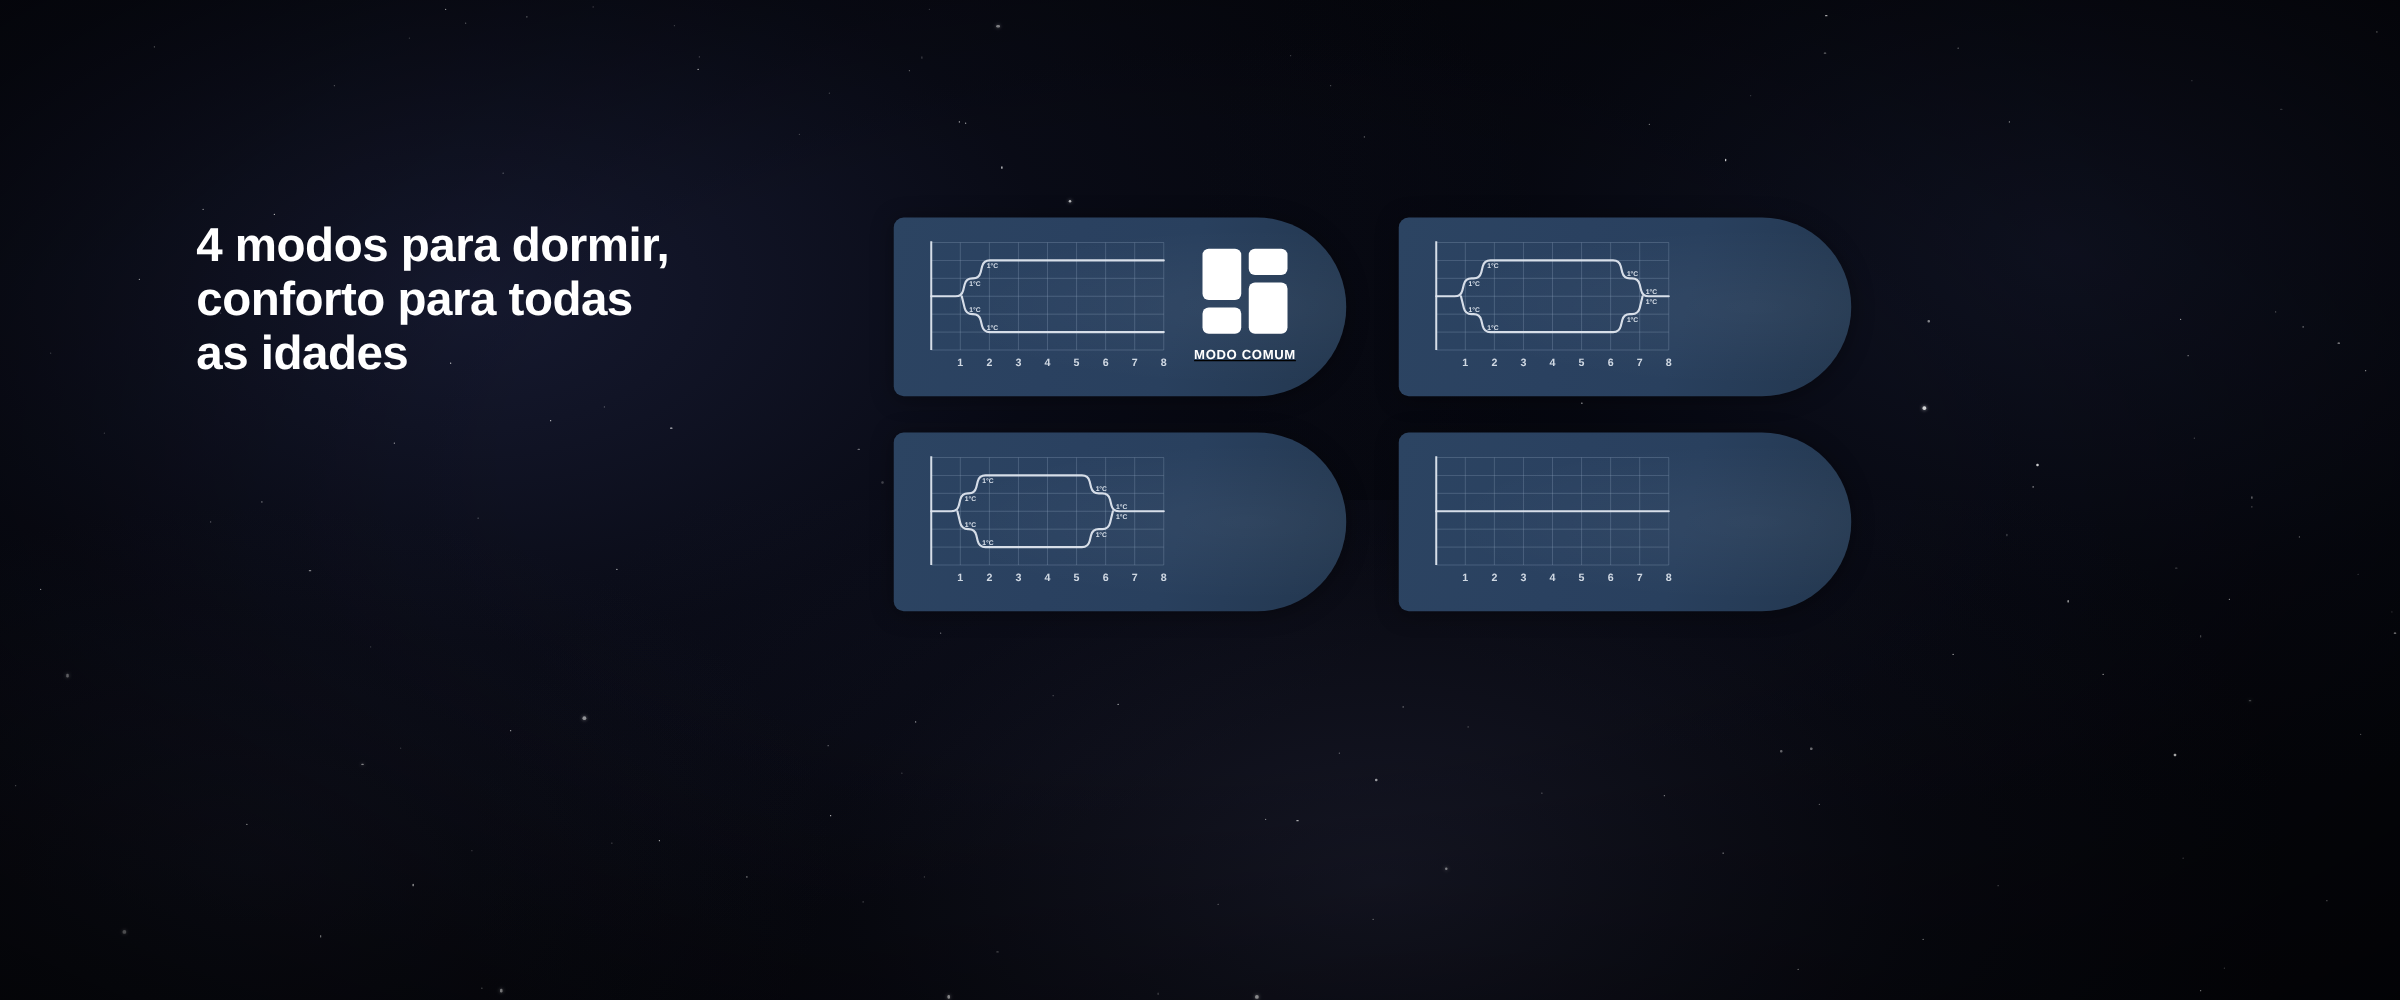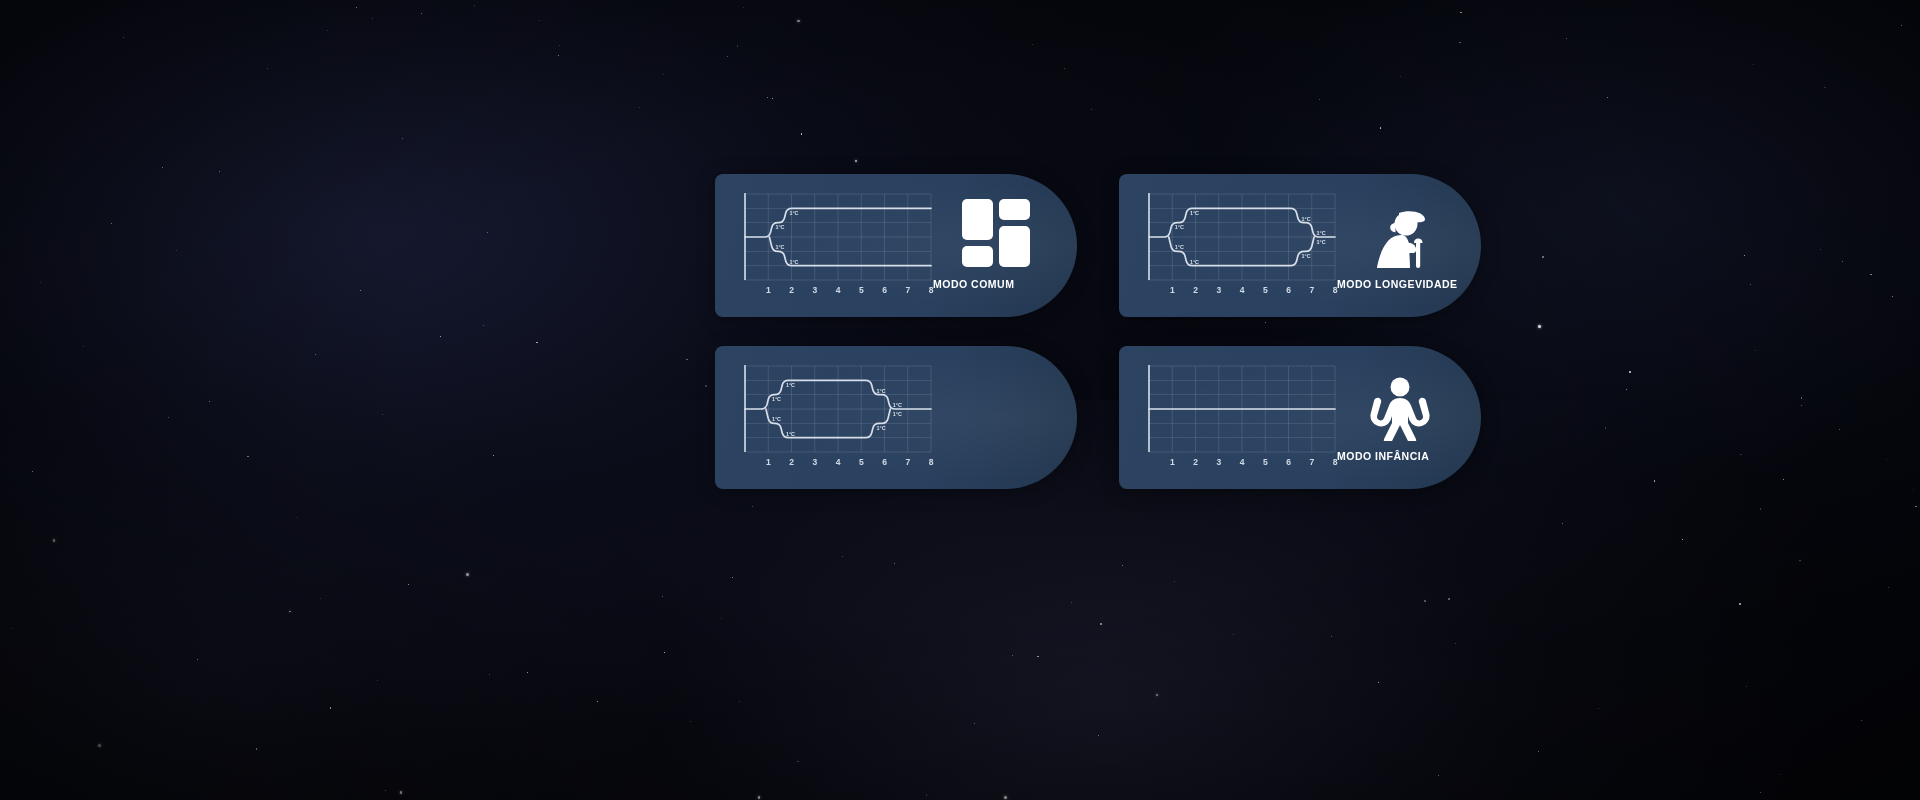--- a/index.html
+++ b/index.html
@@ -80,23 +80,23 @@
     background:radial-gradient(ellipse at 78% 50%, rgba(255,255,255,0.045) 0%, rgba(255,255,255,0) 62%);
     pointer-events:none;
   }
 
   .chartwrap { width:218px; padding:14px 0 6px 22px; position:relative; }
   .chartwrap svg { display:block; }
 
   .iconwrap {
     flex:1;
     display:flex; flex-direction:column;
-    justify-content:center;
+    align-items:center; justify-content:center;
     padding-right:18px;
-    position:relative; z-index:2;
+    position:relative; z-index:2;text-decoration:underline;
   }
   .glyph { height:68px; display:flex; align-items:flex-end; justify-content:center; }
   .glyph svg { display:block; }
   .modelabel {
     margin-top:9px;
     color:#ffffff;
     font-size:10.5px;
     font-weight:bold;
     letter-spacing:0.5px;
     white-space:nowrap;
@@ -259,20 +259,23 @@
       <div class="star" style="width: 3.03px; height: 3.03px; left: 1004.1px; top: 795.7px; opacity: 0.73; box-shadow: rgba(255, 255, 255, 0.8) 0px 0px 3px;"></div>
       <div class="star" style="width: 0.87px; height: 0.87px; left: 690px; top: 720.7px; opacity: 0.39;"></div>
       <div class="star" style="width: 1.49px; height: 1.49px; left: 1824.4px; top: 86.7px; opacity: 0.26;"></div>
       <div class="star" style="width: 1.38px; height: 1.38px; left: 1317.4px; top: 203.6px; opacity: 0.39;"></div>
       <div class="star" style="width: 1.53px; height: 1.53px; left: 1542.1px; top: 256.2px; opacity: 0.52;"></div>
     </div>
   <div class="vign"></div>
 </div>
 
 <div id="copy">
+  <h1 id="headline">4 modos para dormir,
+conforto para todas
+as idades</h1>
 </div>
 
 <div id="cards">
     <div class="card">
       <div class="chartwrap">
         <svg width="198" height="112" viewBox="0 0 198 112">
           <line x1="8" y1="92.00" x2="194" y2="92.00" stroke="#8fa4bd" stroke-width="0.6" opacity="0.40"></line>
           <line x1="8" y1="77.67" x2="194" y2="77.67" stroke="#8fa4bd" stroke-width="0.6" opacity="0.40"></line>
           <line x1="8" y1="63.33" x2="194" y2="63.33" stroke="#8fa4bd" stroke-width="0.6" opacity="0.40"></line>
           <line x1="8" y1="49.00" x2="194" y2="49.00" stroke="#8fa4bd" stroke-width="0.6" opacity="0.40"></line>
@@ -350,34 +353,20 @@
           <text x="31.25" y="105.0" fill="#dfe6ef" text-anchor="middle" font-family="Liberation Sans, sans-serif" font-size="8.5" font-weight="bold" opacity="0.92">1</text>
           <text x="54.50" y="105.0" fill="#dfe6ef" text-anchor="middle" font-family="Liberation Sans, sans-serif" font-size="8.5" font-weight="bold" opacity="0.92">2</text>
           <text x="77.75" y="105.0" fill="#dfe6ef" text-anchor="middle" font-family="Liberation Sans, sans-serif" font-size="8.5" font-weight="bold" opacity="0.92">3</text>
           <text x="101.00" y="105.0" fill="#dfe6ef" text-anchor="middle" font-family="Liberation Sans, sans-serif" font-size="8.5" font-weight="bold" opacity="0.92">4</text>
           <text x="124.25" y="105.0" fill="#dfe6ef" text-anchor="middle" font-family="Liberation Sans, sans-serif" font-size="8.5" font-weight="bold" opacity="0.92">5</text>
           <text x="147.50" y="105.0" fill="#dfe6ef" text-anchor="middle" font-family="Liberation Sans, sans-serif" font-size="8.5" font-weight="bold" opacity="0.92">6</text>
           <text x="170.75" y="105.0" fill="#dfe6ef" text-anchor="middle" font-family="Liberation Sans, sans-serif" font-size="8.5" font-weight="bold" opacity="0.92">7</text>
           <text x="194.00" y="105.0" fill="#dfe6ef" text-anchor="middle" font-family="Liberation Sans, sans-serif" font-size="8.5" font-weight="bold" opacity="0.92">8</text>
         </svg>
       </div>
-      <div class="iconwrap">
-        <div class="glyph">
-          <svg width="70" height="62" viewBox="0 0 70 62" aria-hidden="true">
-      <path d="M34 6 C45 2 59 5 60 12 C60.6 16 52 15 46 16 L34 16 Z" fill="#ffffff"></path>
-      <circle cx="41" cy="17" r="11.5" fill="#ffffff"></circle>
-      <path d="M30.5 16 c-3.5 0 -5.5 2.4 -5.3 5 c0.2 2.6 2.6 4.2 5.3 4.2 Z" fill="#ffffff"></path>
-      <path d="M36 28 C25 28 18 38 14 52 C12.5 57 12 60 12 61 L45 61 C45 54 44 42 44 36 C42 30 40 28 36 28 Z" fill="#ffffff"></path>
-      <rect x="51" y="34" width="4.2" height="27" rx="2.1" fill="#ffffff"></rect>
-      <path d="M51 36 c0 -3.5 4.5 -3.5 4.5 0" fill="none" stroke="#ffffff" stroke-width="4"></path>
-      <path d="M44 36 c3 0 6 1.6 7 5.5 c0.7 2.8 -1 4.5 -3 4.5 l-5 0 Z" fill="#ffffff"></path>
-    </svg>
-        </div>
-        <div class="modelabel">MODO LONGEVIDADE</div>
-      </div>
     </div>
     <div class="card">
       <div class="chartwrap">
         <svg width="198" height="112" viewBox="0 0 198 112">
           <line x1="8" y1="92.00" x2="194" y2="92.00" stroke="#8fa4bd" stroke-width="0.6" opacity="0.40"></line>
           <line x1="8" y1="77.67" x2="194" y2="77.67" stroke="#8fa4bd" stroke-width="0.6" opacity="0.40"></line>
           <line x1="8" y1="63.33" x2="194" y2="63.33" stroke="#8fa4bd" stroke-width="0.6" opacity="0.40"></line>
           <line x1="8" y1="49.00" x2="194" y2="49.00" stroke="#8fa4bd" stroke-width="0.6" opacity="0.40"></line>
           <line x1="8" y1="34.67" x2="194" y2="34.67" stroke="#8fa4bd" stroke-width="0.6" opacity="0.40"></line>
           <line x1="8" y1="20.33" x2="194" y2="20.33" stroke="#8fa4bd" stroke-width="0.6" opacity="0.40"></line>
@@ -437,23 +426,14 @@
           <text x="31.25" y="105.0" fill="#dfe6ef" text-anchor="middle" font-family="Liberation Sans, sans-serif" font-size="8.5" font-weight="bold" opacity="0.92">1</text>
           <text x="54.50" y="105.0" fill="#dfe6ef" text-anchor="middle" font-family="Liberation Sans, sans-serif" font-size="8.5" font-weight="bold" opacity="0.92">2</text>
           <text x="77.75" y="105.0" fill="#dfe6ef" text-anchor="middle" font-family="Liberation Sans, sans-serif" font-size="8.5" font-weight="bold" opacity="0.92">3</text>
           <text x="101.00" y="105.0" fill="#dfe6ef" text-anchor="middle" font-family="Liberation Sans, sans-serif" font-size="8.5" font-weight="bold" opacity="0.92">4</text>
           <text x="124.25" y="105.0" fill="#dfe6ef" text-anchor="middle" font-family="Liberation Sans, sans-serif" font-size="8.5" font-weight="bold" opacity="0.92">5</text>
           <text x="147.50" y="105.0" fill="#dfe6ef" text-anchor="middle" font-family="Liberation Sans, sans-serif" font-size="8.5" font-weight="bold" opacity="0.92">6</text>
           <text x="170.75" y="105.0" fill="#dfe6ef" text-anchor="middle" font-family="Liberation Sans, sans-serif" font-size="8.5" font-weight="bold" opacity="0.92">7</text>
           <text x="194.00" y="105.0" fill="#dfe6ef" text-anchor="middle" font-family="Liberation Sans, sans-serif" font-size="8.5" font-weight="bold" opacity="0.92">8</text>
         </svg>
       </div>
-      <div class="iconwrap">
-        <div class="glyph">
-          <svg width="60" height="64" viewBox="0 0 60 64" aria-hidden="true">
-      <circle cx="30" cy="10" r="9.5" fill="#ffffff"></circle>
-      <path d="M30 21 c-5.5 0 -9.5 3 -11 7.5 L14 41 a3.6 3.6 0 0 1 -6.9 -2 L11 25.5 a3.6 3.6 0 1 0 -6.9 -2 L0.6 37 a10.6 10.6 0 0 0 19.8 6.8 L22 39 l0 7 l-7.6 15.2 a4 4 0 0 0 7.2 3.6 L30 48 l8.4 16.8 a4 4 0 0 0 7.2 -3.6 L38 46 l0 -7 l1.6 4.8 A10.6 10.6 0 0 0 59.4 37 L55.9 23.5 a3.6 3.6 0 1 0 -6.9 2 L52.9 39 a3.6 3.6 0 0 1 -6.9 2 L41 28.5 C39.5 24 35.5 21 30 21 Z" fill="#ffffff"></path>
-    </svg>
-        </div>
-        <div class="modelabel">MODO INFÂNCIA</div>
-      </div>
     </div>
   </div>
 
 </body></html>

